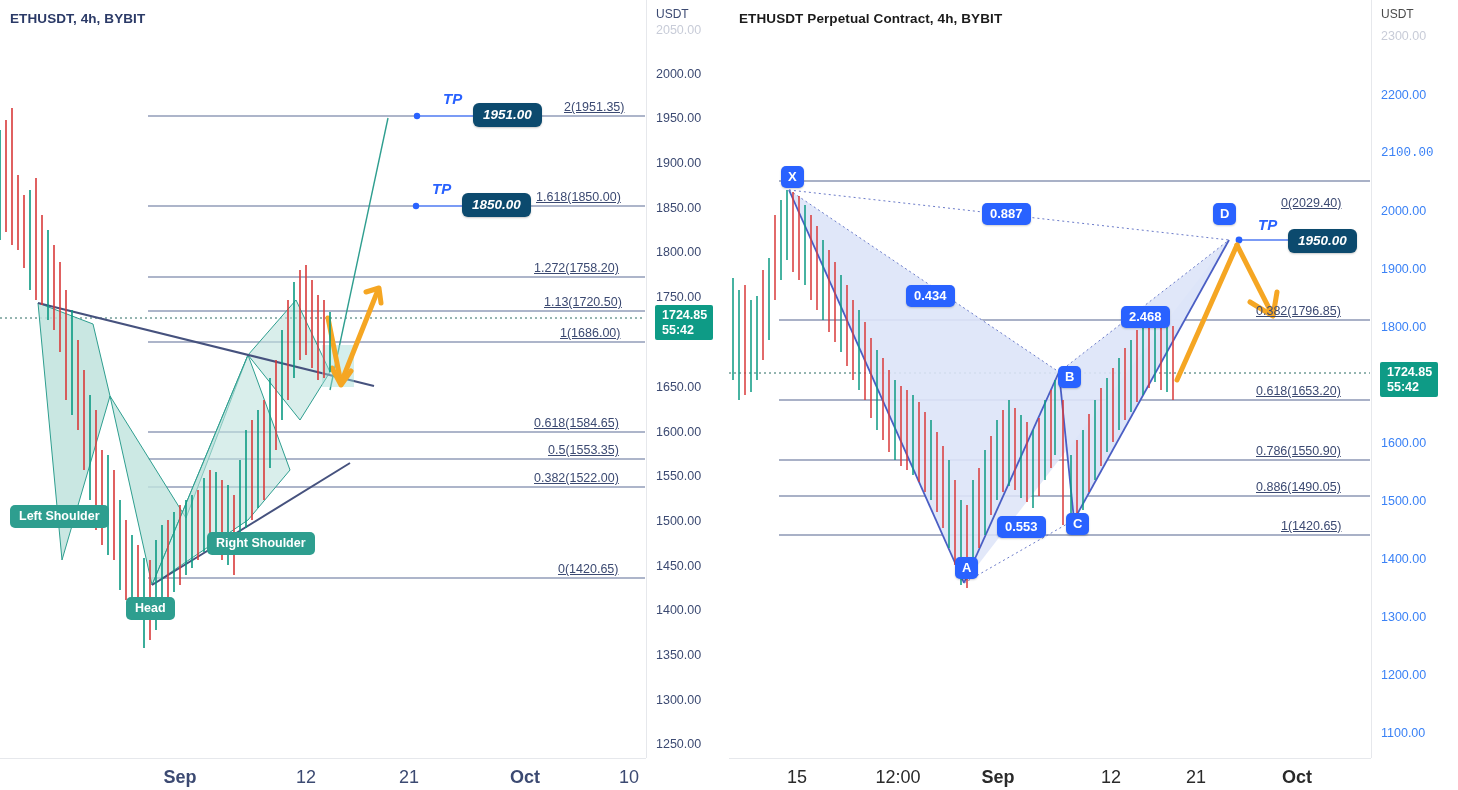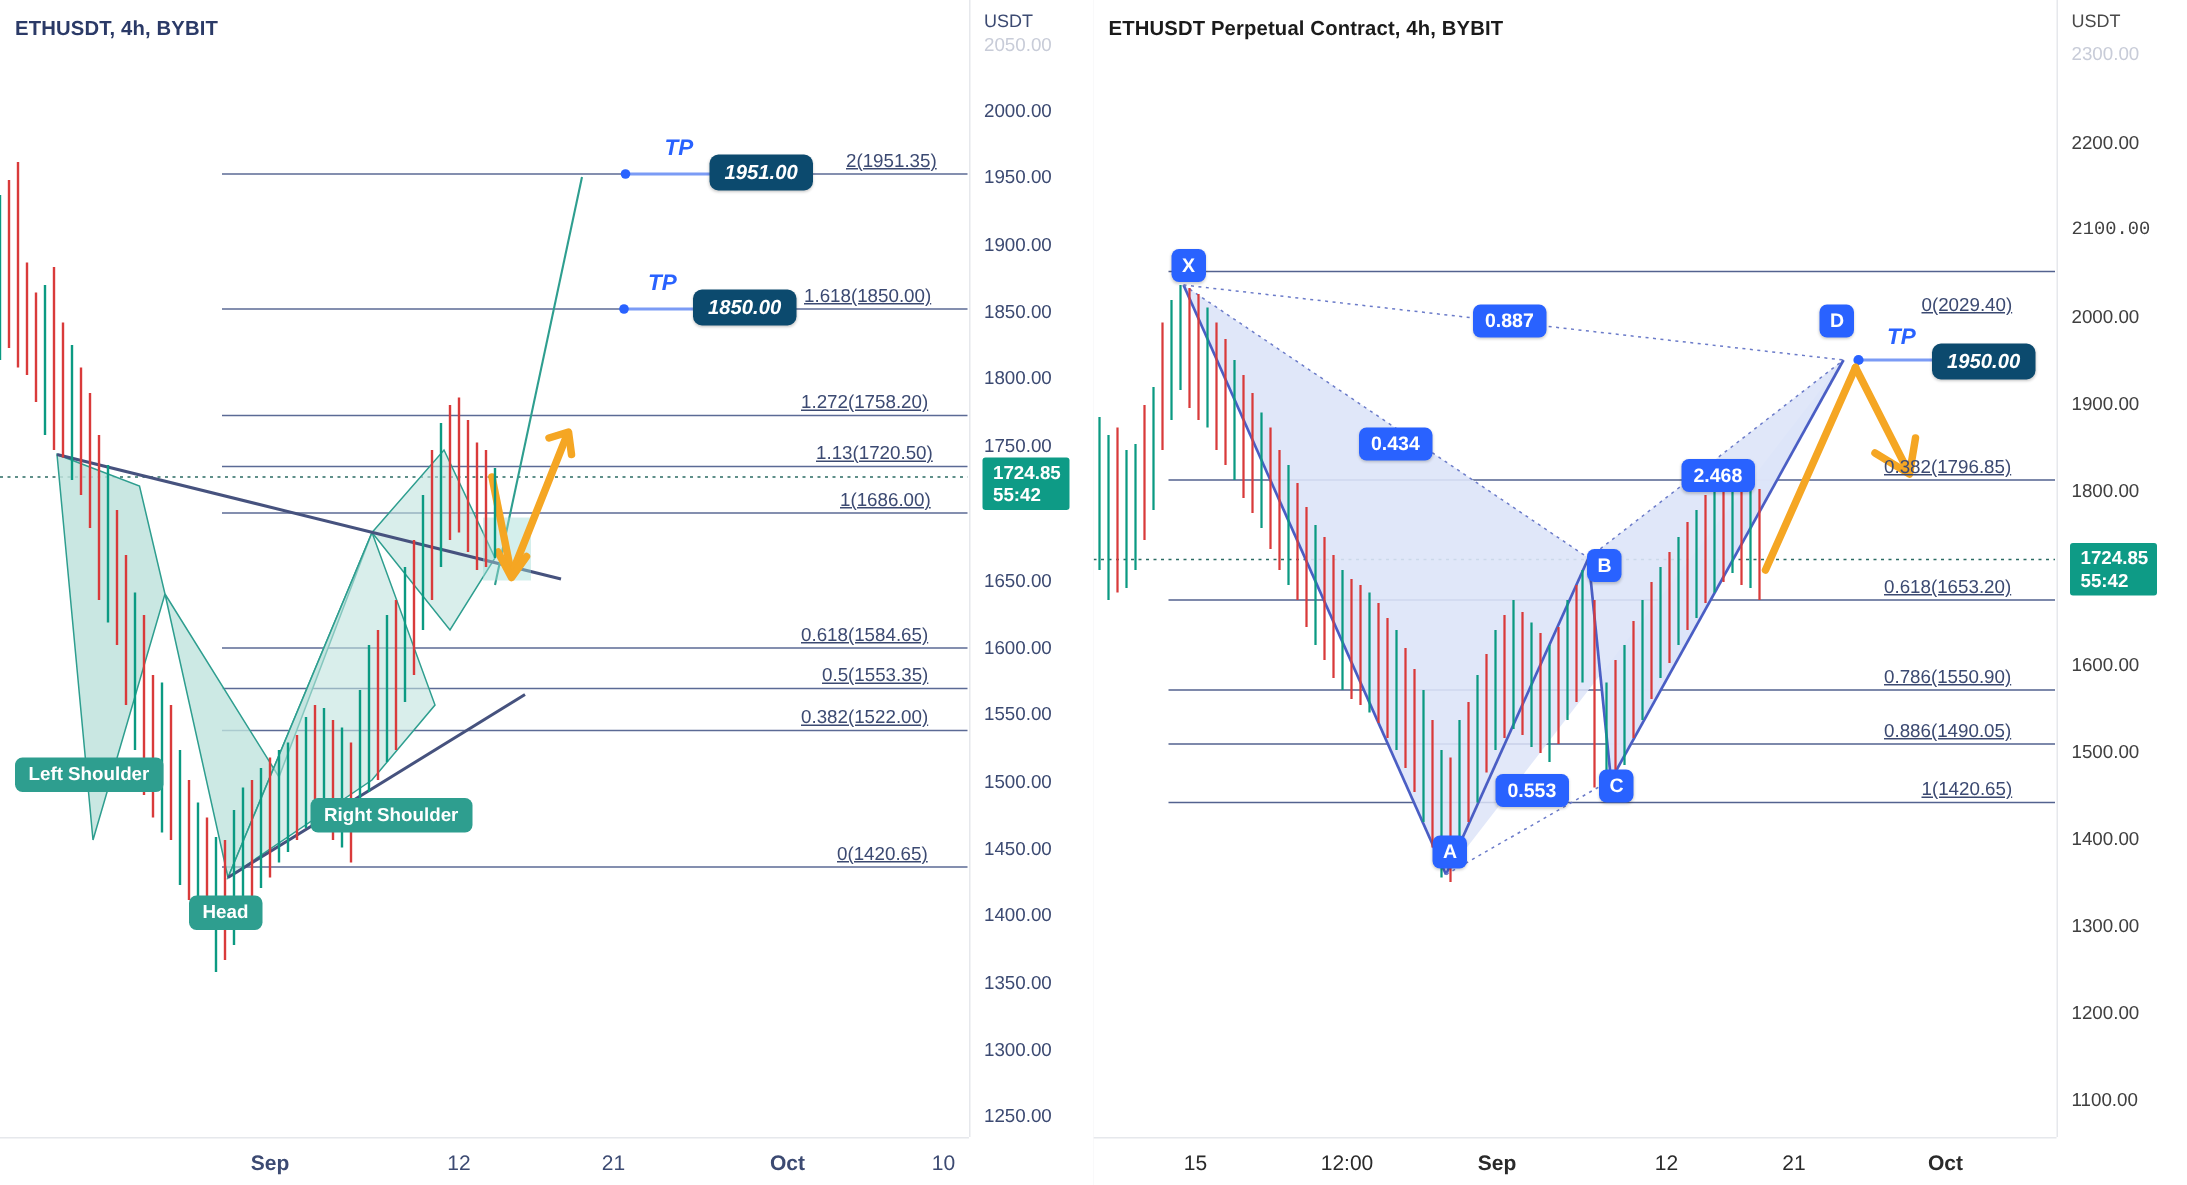--- a/index.html
+++ b/index.html
@@ -77,35 +77,35 @@
   #unit-right { color: #4a4a4a; }
 
   .tick {
     position: absolute;
     left: 9px;
     font-size: 12.5px;
     white-space: nowrap;
     transform: translateY(-50%);
   }
   .tick-l { color: #3c4a72; }
-  .tick-r { color: #404040; }
+  .tick-r { color: #3b82f6; }
   .tick.faded { color: #c8ccd8; text-align: center; }
 
   .time-axis {
     position: absolute;
     top: 758px;
     height: 32px;
     border-top: 1px solid #e6e8ec;
   }
   #time-left  { left: 0; width: 646px; }
   #time-right { left: 0; width: 642px; }
   .tlabel {
     position: absolute;
     top: 8px;
-    font-size: 14px;
+    font-size: 18px;
     transform: translateX(-50%);
     white-space: nowrap;
   }
   .tlabel-l { color: #3c4a72; }
   .tlabel-r { color: #2a2a2a; }
   .tlabel.bold { font-weight: bold; }
 
   .price-badge {
     position: absolute;
     background: #0e9b86;

